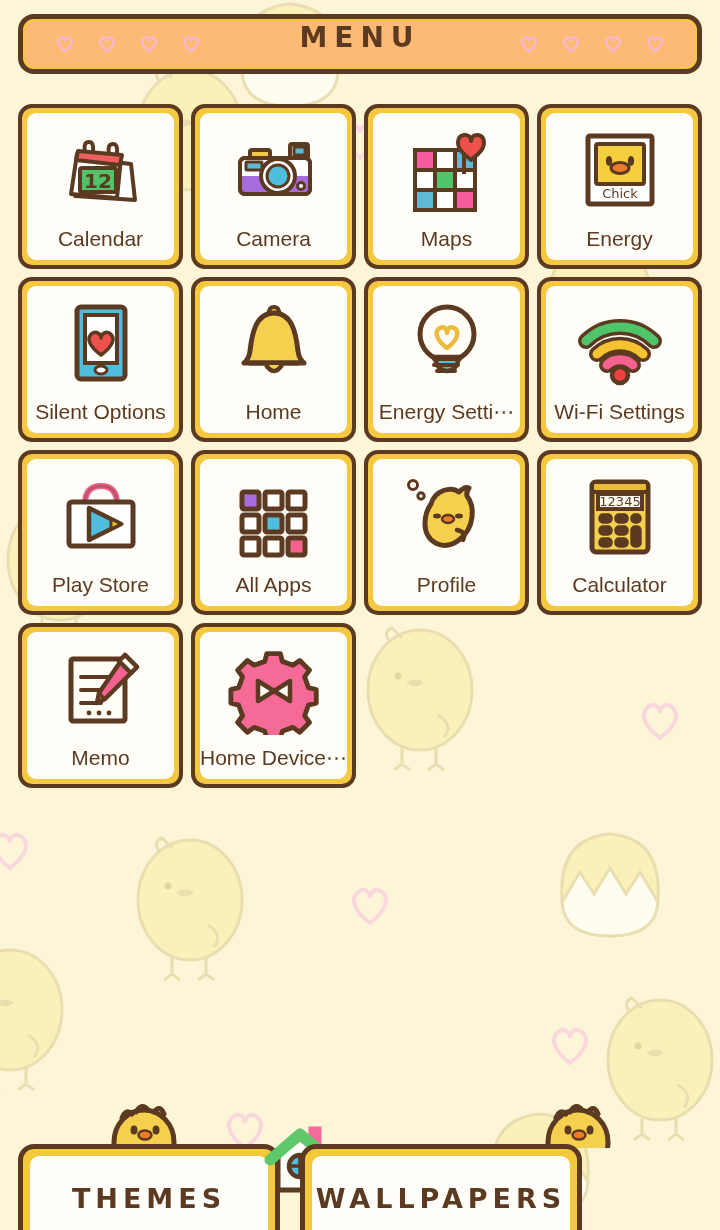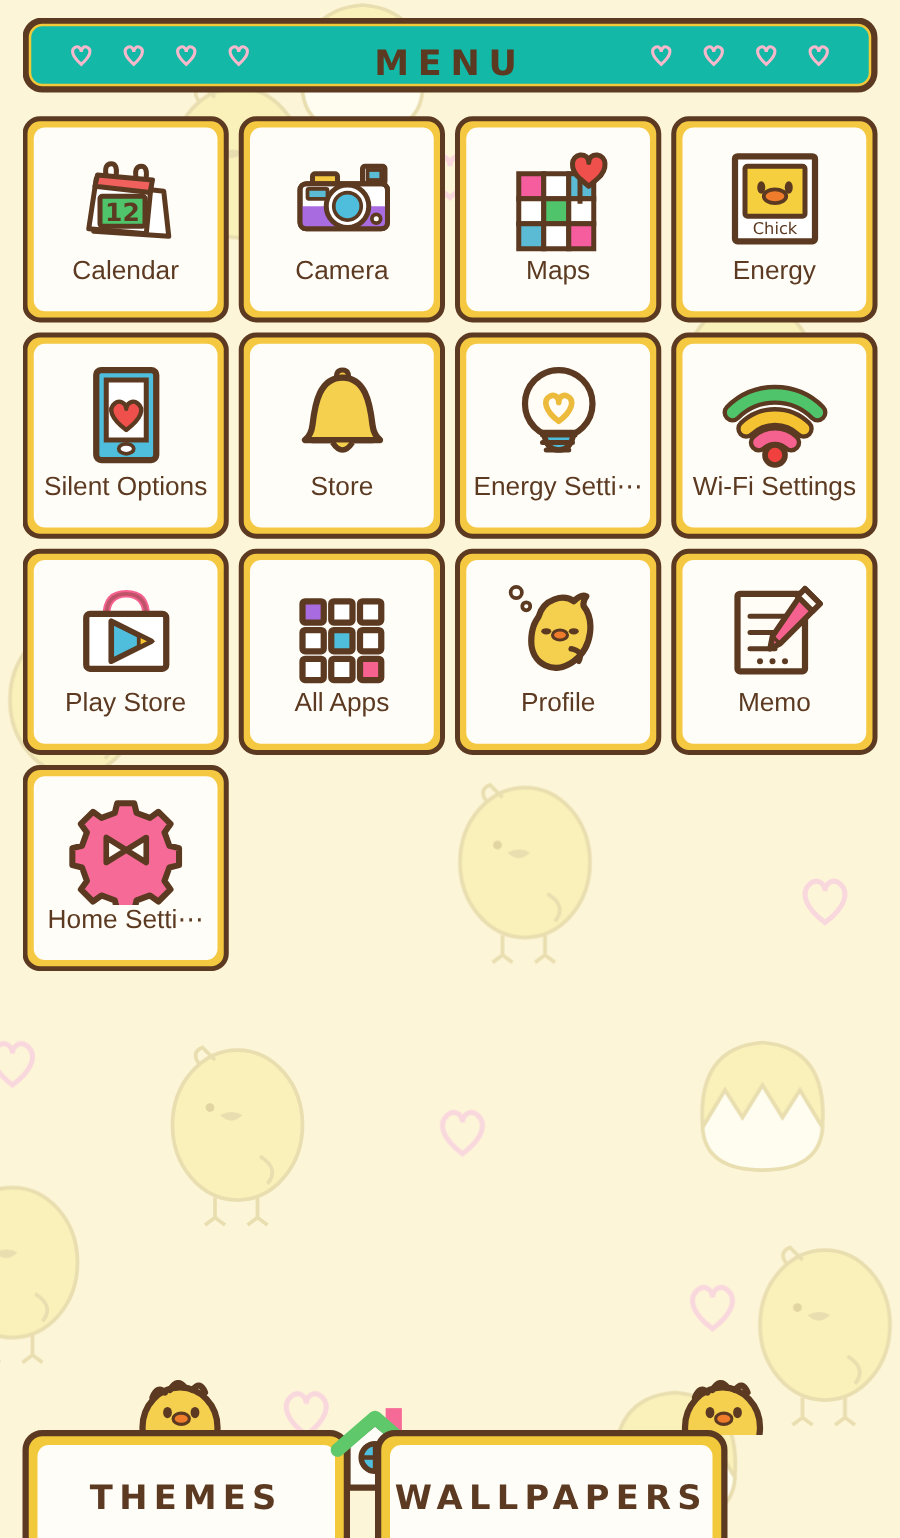--- a/index.html
+++ b/index.html
@@ -11,52 +11,52 @@
   
   #wallpaper{position:absolute;inset:0;z-index:0;}
   
   .header-wrap{position:absolute;left:18px;top:14px;width:684px;height:60px;z-index:3;}
   .header-outer{
     position:absolute;inset:0;border:5px solid #5C3A21;border-radius:16px;
     background:#F2C93B;box-sizing:border-box;
   }
   .header-inner{
     position:absolute;left:7px;top:7px;right:7px;bottom:7px;
-    background:#14b8a6;border-radius:9px;
-    display:flex;align-items:flex-end;justify-content:center;overflow:hidden;
+    background:#fdba74;border-radius:9px;
+    display:flex;align-items:flex-start;justify-content:center;overflow:hidden;
   }
   .menu-title{
     color:#5C3A21;font-size:28px;letter-spacing:7px;font-weight:700;
     font-family:"DejaVu Sans",sans-serif;
   }
   .hearts{position:absolute;top:0;bottom:0;display:flex;align-items:center;gap:22px;}
   .hearts.left{left:30px;}
   .hearts.right{right:30px;}
   .hrt{width:20px;height:20px;position:relative;}
   .hrt svg{display:block;}
   
   .grid{
-    position:absolute;left:18px;top:93px;width:568px;z-index:3;
+    position:absolute;left:18px;top:104px;width:568px;z-index:3;
     display:grid;grid-template-columns:repeat(4,165px);
     grid-auto-rows:165px;column-gap:8px;row-gap:8px;
   }
   .app{
     position:relative;border:4px solid #5C3A21;border-radius:14px;
     background:#F5C842;box-sizing:border-box;
   }
   .app-inner{
     position:absolute;left:5px;top:5px;right:5px;bottom:5px;
     background:#FFFDF8;border-radius:9px;
     display:flex;flex-direction:column;align-items:center;justify-content:flex-start;
     padding-top:11px;box-sizing:border-box;overflow:hidden;
   }
   .app-ico{width:92px;height:92px;display:flex;align-items:center;justify-content:center;}
   .app-ico svg{display:block;}
   .app-label{
-    margin-top:0;color:#5C3A21;font-size:21px;line-height:24px;
+    margin-top:11px;color:#5C3A21;font-size:21px;line-height:24px;
     white-space:nowrap;font-family:"Liberation Sans",sans-serif;
   }
   
   .bottom{position:absolute;left:0;bottom:0;width:600px;height:110px;z-index:4;}
   .bbtn{
     position:absolute;bottom:-22px;height:108px;
     border:5px solid #5C3A21;border-radius:16px;background:#F2C93B;box-sizing:border-box;
   }
   .bbtn-inner{
     position:absolute;left:7px;top:7px;right:7px;bottom:7px;
@@ -271,21 +271,21 @@
   <div class="app">
     <div class="app-inner">
       <div class="app-ico">
         <svg width="92" height="92" viewBox="0 0 92 92">
           <path d="M41,16 q0,-6 5,-6 q5,0 5,6" fill="#F5C842" stroke="#5C3A21" stroke-width="4"></path>
           <path d="M46,16 C28,16 24,36 22,54 q-1,8 -6,12 h60 q-5,-4 -6,-12 C68,36 64,16 46,16z" fill="#F5CF4E" stroke="#5C3A21" stroke-width="5" stroke-linejoin="round"></path>
           <path d="M22,66 h48" stroke="#5C3A21" stroke-width="5" stroke-linecap="round"></path>
           <path d="M38,68 q8,12 16,0" fill="#F5CF4E" stroke="#5C3A21" stroke-width="4.5" stroke-linejoin="round"></path>
         </svg>
       </div>
-      <div class="app-label">Store</div>
+      <div class="app-label">Home</div>
     </div>
   </div>
 
   <div class="app">
     <div class="app-inner">
       <div class="app-ico">
         <svg width="92" height="92" viewBox="0 0 92 92">
           <circle cx="46" cy="37" r="27" fill="#FFFDF6" stroke="#5C3A21" stroke-width="5"></circle>
           <path d="M46,51 C35,43 33,34 39,31 C43,29 46,32 46,36 C46,32 49,29 53,31 C59,34 57,43 46,51z" fill="none" stroke="#EDBB3C" stroke-width="4.5" stroke-linejoin="round"></path>
           <path d="M34,60 h24 q-2,14 -12,14 q-10,0 -12,-14z" fill="#4FBEDC" stroke="#5C3A21" stroke-width="4.5"></path>
@@ -361,20 +361,43 @@
           <ellipse cx="58" cy="46" rx="4" ry="2.5" fill="#5C3A21"></ellipse>
           <ellipse cx="47" cy="49" rx="6" ry="4" fill="#EE7C2B" stroke="#5C3A21" stroke-width="2.5"></ellipse>
           <path d="M56,60 q10,2 6,10" fill="none" stroke="#5C3A21" stroke-width="4.5" stroke-linecap="round"></path>
         </svg>
       </div>
       <div class="app-label">Profile</div>
     </div>
   </div>
 
 
+  <div class="app">
+    <div class="app-inner">
+      <div class="app-ico">
+        <svg width="92" height="92" viewBox="0 0 92 92">
+          <rect x="18" y="12" width="56" height="70" rx="4" fill="#F5CF4E" stroke="#5C3A21" stroke-width="5"></rect>
+          <rect x="18" y="12" width="56" height="10" rx="3" fill="#EDB93A" stroke="#5C3A21" stroke-width="4"></rect>
+          <rect x="24" y="24" width="44" height="15" fill="#FFFDF6" stroke="#5C3A21" stroke-width="4"></rect>
+          <text x="46" y="36" font-family="DejaVu Sans,sans-serif" font-size="13" fill="#5C3A21" text-anchor="middle">12345</text>
+          <g stroke="#5C3A21" stroke-width="3.5" fill="#5C3A21">
+            <rect x="26" y="45" width="11" height="7" rx="3"></rect>
+            <rect x="42" y="45" width="11" height="7" rx="3"></rect>
+            <rect x="58" y="45" width="8" height="7" rx="3"></rect>
+            <rect x="26" y="57" width="11" height="7" rx="3"></rect>
+            <rect x="42" y="57" width="11" height="7" rx="3"></rect>
+            <rect x="26" y="69" width="11" height="7" rx="3"></rect>
+            <rect x="42" y="69" width="11" height="7" rx="3"></rect>
+            <rect x="58" y="57" width="8" height="19" rx="3"></rect>
+          </g>
+        </svg>
+      </div>
+      <div class="app-label">Calculator</div>
+    </div>
+  </div>
 
   <div class="app">
     <div class="app-inner">
       <div class="app-ico">
         <svg width="92" height="92" viewBox="0 0 92 92">
           <rect x="16" y="16" width="54" height="62" rx="2" fill="#FFFDF6" stroke="#5C3A21" stroke-width="5"></rect>
           <path d="M26,34 h34 M26,47 h30 M26,60 h20" stroke="#5C3A21" stroke-width="4" stroke-linecap="round"></path>
           <circle cx="34" cy="70" r="2.4" fill="#5C3A21"></circle>
           <circle cx="44" cy="70" r="2.4" fill="#5C3A21"></circle>
           <circle cx="54" cy="70" r="2.4" fill="#5C3A21"></circle>
@@ -389,21 +412,21 @@
 
 
   <div class="app">
     <div class="app-inner">
       <div class="app-ico">
         <svg width="92" height="92" viewBox="0 0 92 92">
           <path d="M39,10 h14 l2,8 l11,4 l7,-5 l10,10 l-5,7 l4,11 l8,2 v14 l-8,2 l-4,11 l5,7 l-10,10 l-7,-5 l-11,4 l-2,8 h-14 l-2,-8 l-11,-4 l-7,5 l-10,-10 l5,-7 l-4,-11 l-8,-2 v-14 l8,-2 l4,-11 l-5,-7 l10,-10 l7,5 l11,-4z" transform="translate(-1,-1) scale(0.97) translate(2,2)" fill="#F56A96" stroke="#5C3A21" stroke-width="5" stroke-linejoin="round"></path>
           <path d="M30,38 L30,58 L46,48 L62,58 L62,38 L46,48 z" fill="#FFFDF6" stroke="#5C3A21" stroke-width="4.5" stroke-linejoin="round"></path>
         </svg>
       </div>
-      <div class="app-label">Home Setti⋯</div>
+      <div class="app-label">Home Device⋯</div>
     </div>
   </div>
 
 </div>
 
 <div class="bottom">
 
   <div class="peek" id="peek-chick-left">
     <svg width="80" height="46" viewBox="0 0 80 46">
       <ellipse cx="40" cy="40" rx="30" ry="32" fill="#F5CF4E" stroke="#5C3A21" stroke-width="5"></ellipse>

